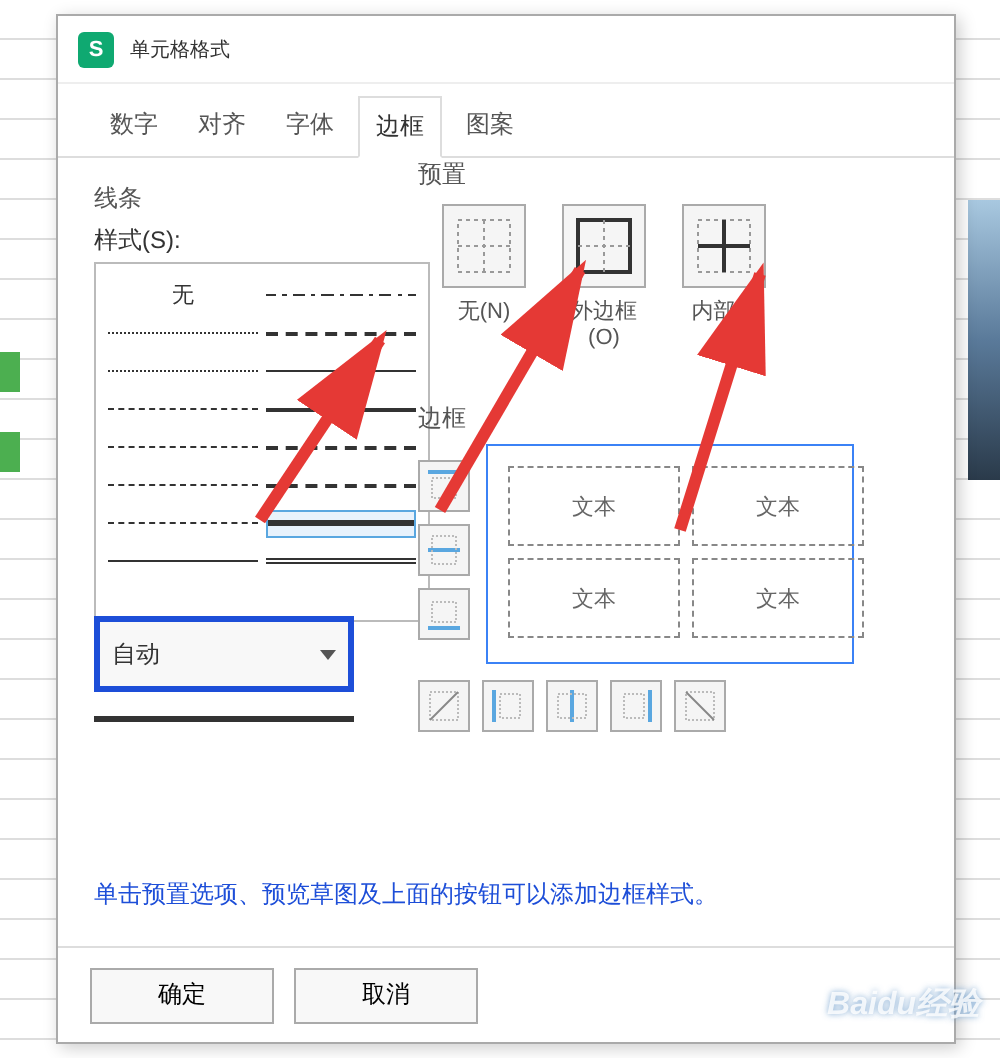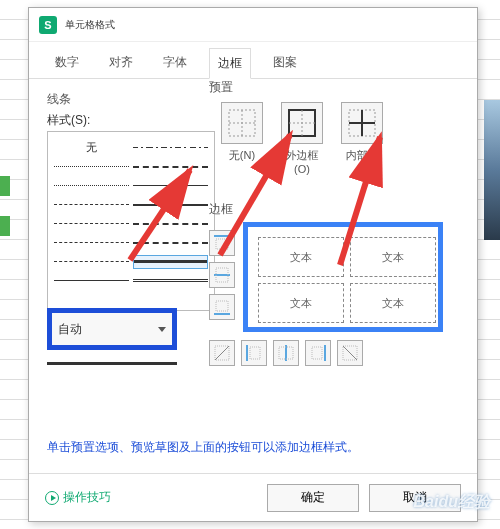--- a/index.html
+++ b/index.html
@@ -7,55 +7,55 @@
 .sheet-bg{position:absolute;top:0;left:0;width:500px;height:529px;background:#fff}
 .sheet-bg .row{height:20px;border-bottom:1px solid #ddd}
 .green-cell{position:absolute;left:0;top:176px;width:10px;height:20px;background:#4caf50}
 .green-cell2{position:absolute;left:0;top:216px;width:10px;height:20px;background:#4caf50}
 .img-strip{position:absolute;right:0;top:100px;width:16px;height:140px;background:linear-gradient(180deg,#a8c8e0 0%,#5a7a9a 50%,#2a3a4a 100%)}
 .watermark{position:absolute;right:10px;bottom:16px;font-size:16px;color:rgba(255,255,255,.8);text-shadow:0 0 3px rgba(100,150,200,.8);font-weight:bold;font-style:italic}
 .dlg{position:absolute;left:28px;top:7px;width:450px;height:515px;background:#fff;border:1px solid #aaa;box-shadow:2px 2px 8px rgba(0,0,0,.2)}
 .titlebar{height:34px;display:flex;align-items:center;padding:0 10px;border-bottom:1px solid #eee}
 .app-icon{width:18px;height:18px;background:#0fa971;border-radius:3px;display:flex;align-items:center;justify-content:center;color:#fff;font-size:11px;font-weight:bold;margin-right:8px}
 .titlebar span{font-size:10px}
-.tabs{display:flex;padding:6px 18px 0 18px;gap:14px;border-bottom:1px solid #ddd}
+.tabs{display:flex;padding:6px 18px 0 18px;gap:4px;border-bottom:1px solid #ddd}
 .tab{padding:6px 8px;cursor:pointer;color:#555}
 .tab.active{border:1px solid #ddd;border-bottom:1px solid #fff;margin-bottom:-1px;background:#fff;color:#333}
 .body{padding:12px 18px;position:relative;height:380px}
 .sec-label{margin-bottom:4px;color:#555}
 .line-group{position:absolute;left:18px;top:12px;width:168px}
 .style-box{border:1px solid #bbb;padding:6px 4px;margin-top:2px;height:180px}
 .style-row{display:flex;align-items:center;height:19px}
 .style-cell{width:50%;height:14px;display:flex;align-items:center;justify-content:center;margin:0 2px}
 .none-label{font-size:11px;color:#333;text-align:center;width:100%}
 .ls{width:100%;height:0;border-top-width:1px;border-color:#333}
 .ls-solid{border-top-style:solid}
 .ls-dot{border-top-style:dotted}
 .ls-dash{border-top-style:dashed}
 .ls-thick{border-top:2px solid #333}
 .ls-thick3{border-top:3px solid #333}
 .ls-double{border-top:3px double #333}
 .selected-style{border:1px solid #5aa7e0;background:#e8f2fc}
 .color-group{position:absolute;left:18px;top:225px;width:140px}
-.color-select{margin-top:4px;width:130px;height:24px;border:5px solid #1d4ed8;display:flex;align-items:center;padding:16px 6px;justify-content:space-between;background:#f8f8f8}
+.color-select{margin-top:4px;width:130px;height:24px;border:3px solid #1d4ed8;display:flex;align-items:center;padding:16px 6px;justify-content:space-between;background:#f8f8f8}
 .color-select .arrow{border-left:4px solid transparent;border-right:4px solid transparent;border-top:5px solid #555}
 .sample-line{margin-top:12px;width:130px;border-top:3px solid #333}
 .preset-group{position:absolute;left:180px;top:0;width:250px}
 .preset-btns{display:flex;gap:18px;margin-top:6px;margin-left:12px}
 .preset-btn{width:42px;height:42px;border:1px solid #aaa;background:#f5f5f5;display:flex;align-items:center;justify-content:center;cursor:pointer}
 .preset-btn svg{width:30px;height:30px}
 .preset-labels{display:flex;gap:18px;margin-top:4px;margin-left:12px}
 .preset-labels span{width:42px;text-align:center;font-size:11px;color:#555}
 .border-group{position:absolute;left:180px;top:122px;width:250px}
 .border-area{margin-top:4px;position:relative;height:150px}
 .side-btns{position:absolute;left:0;top:8px;display:flex;flex-direction:column;gap:6px}
 .bottom-btns{position:absolute;left:0;top:118px;display:flex;gap:6px}
 .bbtn{width:26px;height:26px;border:1px solid #aaa;background:#f5f5f5;cursor:pointer;display:flex;align-items:center;justify-content:center}
 .bbtn svg{width:18px;height:18px}
-.preview-box{position:absolute;left:34px;top:0;width:200px;height:110px;border:5px solid #3b82f6;padding:8px}
+.preview-box{position:absolute;left:34px;top:0;width:184px;height:110px;border:1px solid #3b82f6;padding:8px}
 .preview-inner{width:100%;height:100%;position:relative}
 .preview-cell{position:absolute;border:1px dashed #888;display:flex;align-items:center;justify-content:center;font-size:11px;color:#666}
 .pc1{left:2px;top:2px;width:86px;height:40px}
 .pc2{left:94px;top:2px;width:86px;height:40px}
 .pc3{left:2px;top:48px;width:86px;height:40px}
 .pc4{left:94px;top:48px;width:86px;height:40px}
 .hint{position:absolute;left:18px;top:360px;font-size:12px;color:#1d4ed8}
 .footer{position:absolute;left:0;bottom:0;width:100%;height:48px;border-top:1px solid #ddd;display:flex;align-items:center;padding:0 16px;justify-content:space-between}
 .tips-link{color:#0fa971;display:flex;align-items:center;gap:4px;cursor:pointer}
 .tips-link .ico{width:14px;height:14px;border:1.5px solid #0fa971;border-radius:50%;display:flex;align-items:center;justify-content:center}
@@ -289,24 +289,20 @@
               </svg>
             </div>
         </div>
       </div>
     </div>
 
     <div class="hint">单击预置选项、预览草图及上面的按钮可以添加边框样式。</div>
   </div>
 
   <div class="footer">
-    <div class="tips-link">
-      <span class="ico"></span>
-      <span>操作技巧</span>
-    </div>
     <div class="footer-btns">
       <button class="fbtn">确定</button>
       <button class="fbtn">取消</button>
     </div>
   </div>
 </div>
 
 <svg class="arrow-red" style="left:120px;top:160px" width="90" height="110">
     <defs>
       <marker id="ah1" markerWidth="10" markerHeight="10" refX="8" refY="3" orient="auto">

